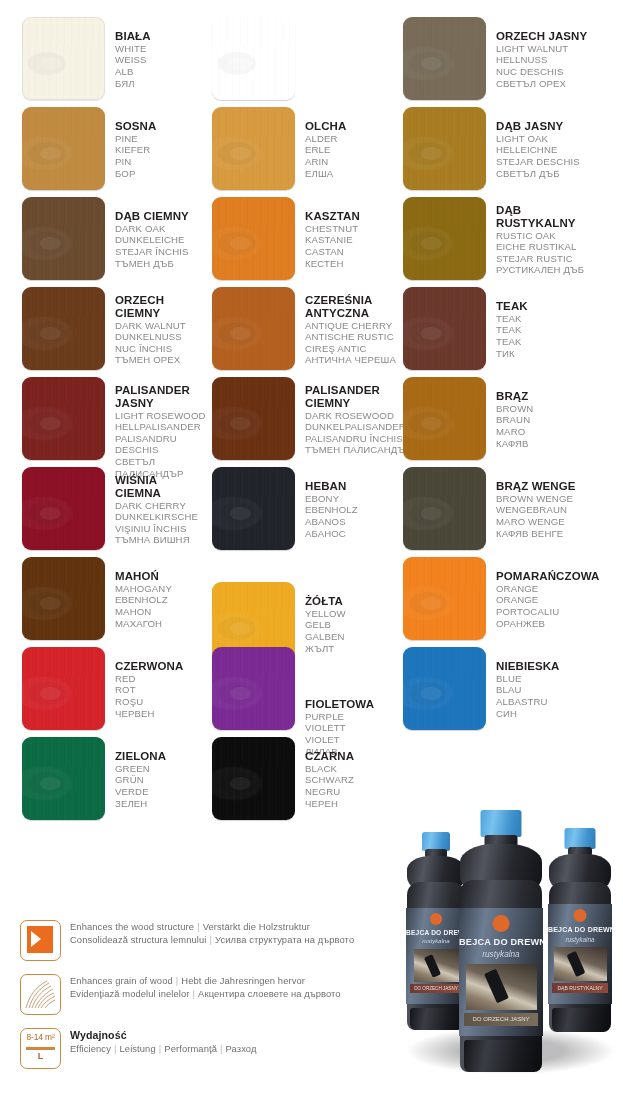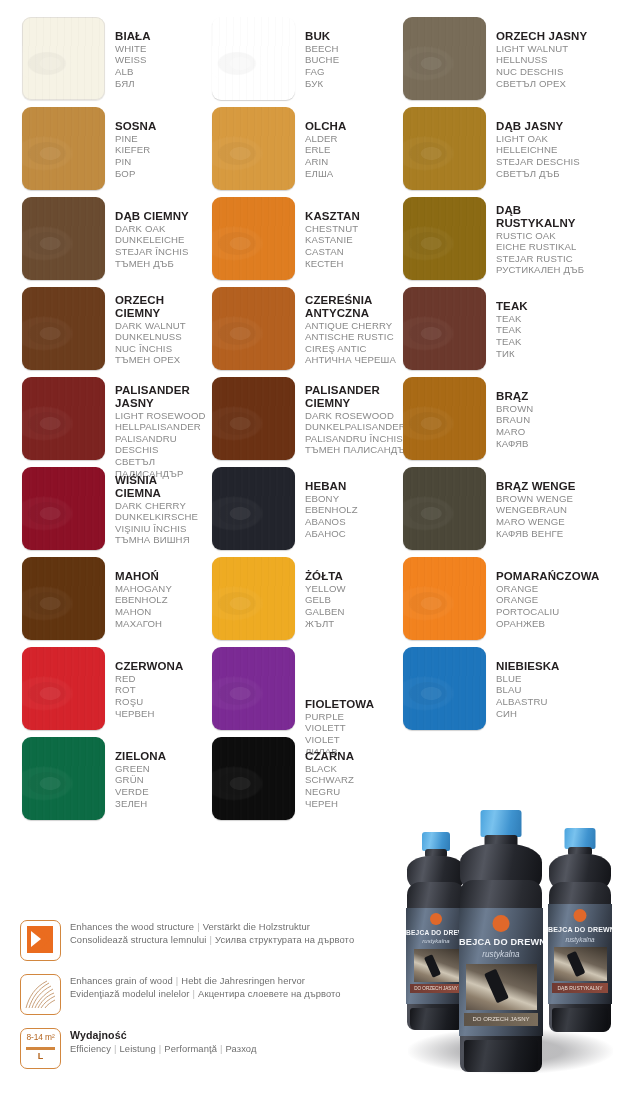--- a/index.html
+++ b/index.html
@@ -158,27 +158,20 @@
           <div class="alt">WHITE</div>
           <div class="alt">WEISS</div>
           <div class="alt">ALB</div>
           <div class="alt">БЯЛ</div>
         </div>
       </div>
       <div class="cell" style="left: 212px; top: 17px;">
         <div class="chip">
           <div class="grain"></div>
         </div>
-        <div class="labels" style="top: 13px;">
-          <div class="nm">BUK</div>
-          <div class="alt">BEECH</div>
-          <div class="alt">BUCHE</div>
-          <div class="alt">FAG</div>
-          <div class="alt">БУК</div>
-        </div>
       </div>
       <div class="cell" style="left: 403px; top: 17px;">
         <div class="chip" style="background: rgb(120, 108, 88);">
           <div class="grain"></div>
         </div>
         <div class="labels" style="top: 13px;">
           <div class="nm">ORZECH JASNY</div>
           <div class="alt">LIGHT WALNUT</div>
           <div class="alt">HELLNUSS</div>
           <div class="alt">NUC DESCHIS</div>
@@ -376,21 +369,21 @@
           <div class="grain"></div>
         </div>
         <div class="labels" style="top: 13px;">
           <div class="nm">MAHOŃ</div>
           <div class="alt">MAHOGANY</div>
           <div class="alt">EBENHOLZ</div>
           <div class="alt">MAHON</div>
           <div class="alt">МАХАГОН</div>
         </div>
       </div>
-      <div class="cell" style="left: 212px; top: 557px;">
+      <div class="cell" style="left: 212px; top: 582px;">
         <div class="chip" style="background: rgb(238, 171, 34);">
           <div class="grain"></div>
         </div>
         <div class="labels" style="top: 13px;">
           <div class="nm">ŻÓŁTA</div>
           <div class="alt">YELLOW</div>
           <div class="alt">GELB</div>
           <div class="alt">GALBEN</div>
           <div class="alt">ЖЪЛТ</div>
         </div>

